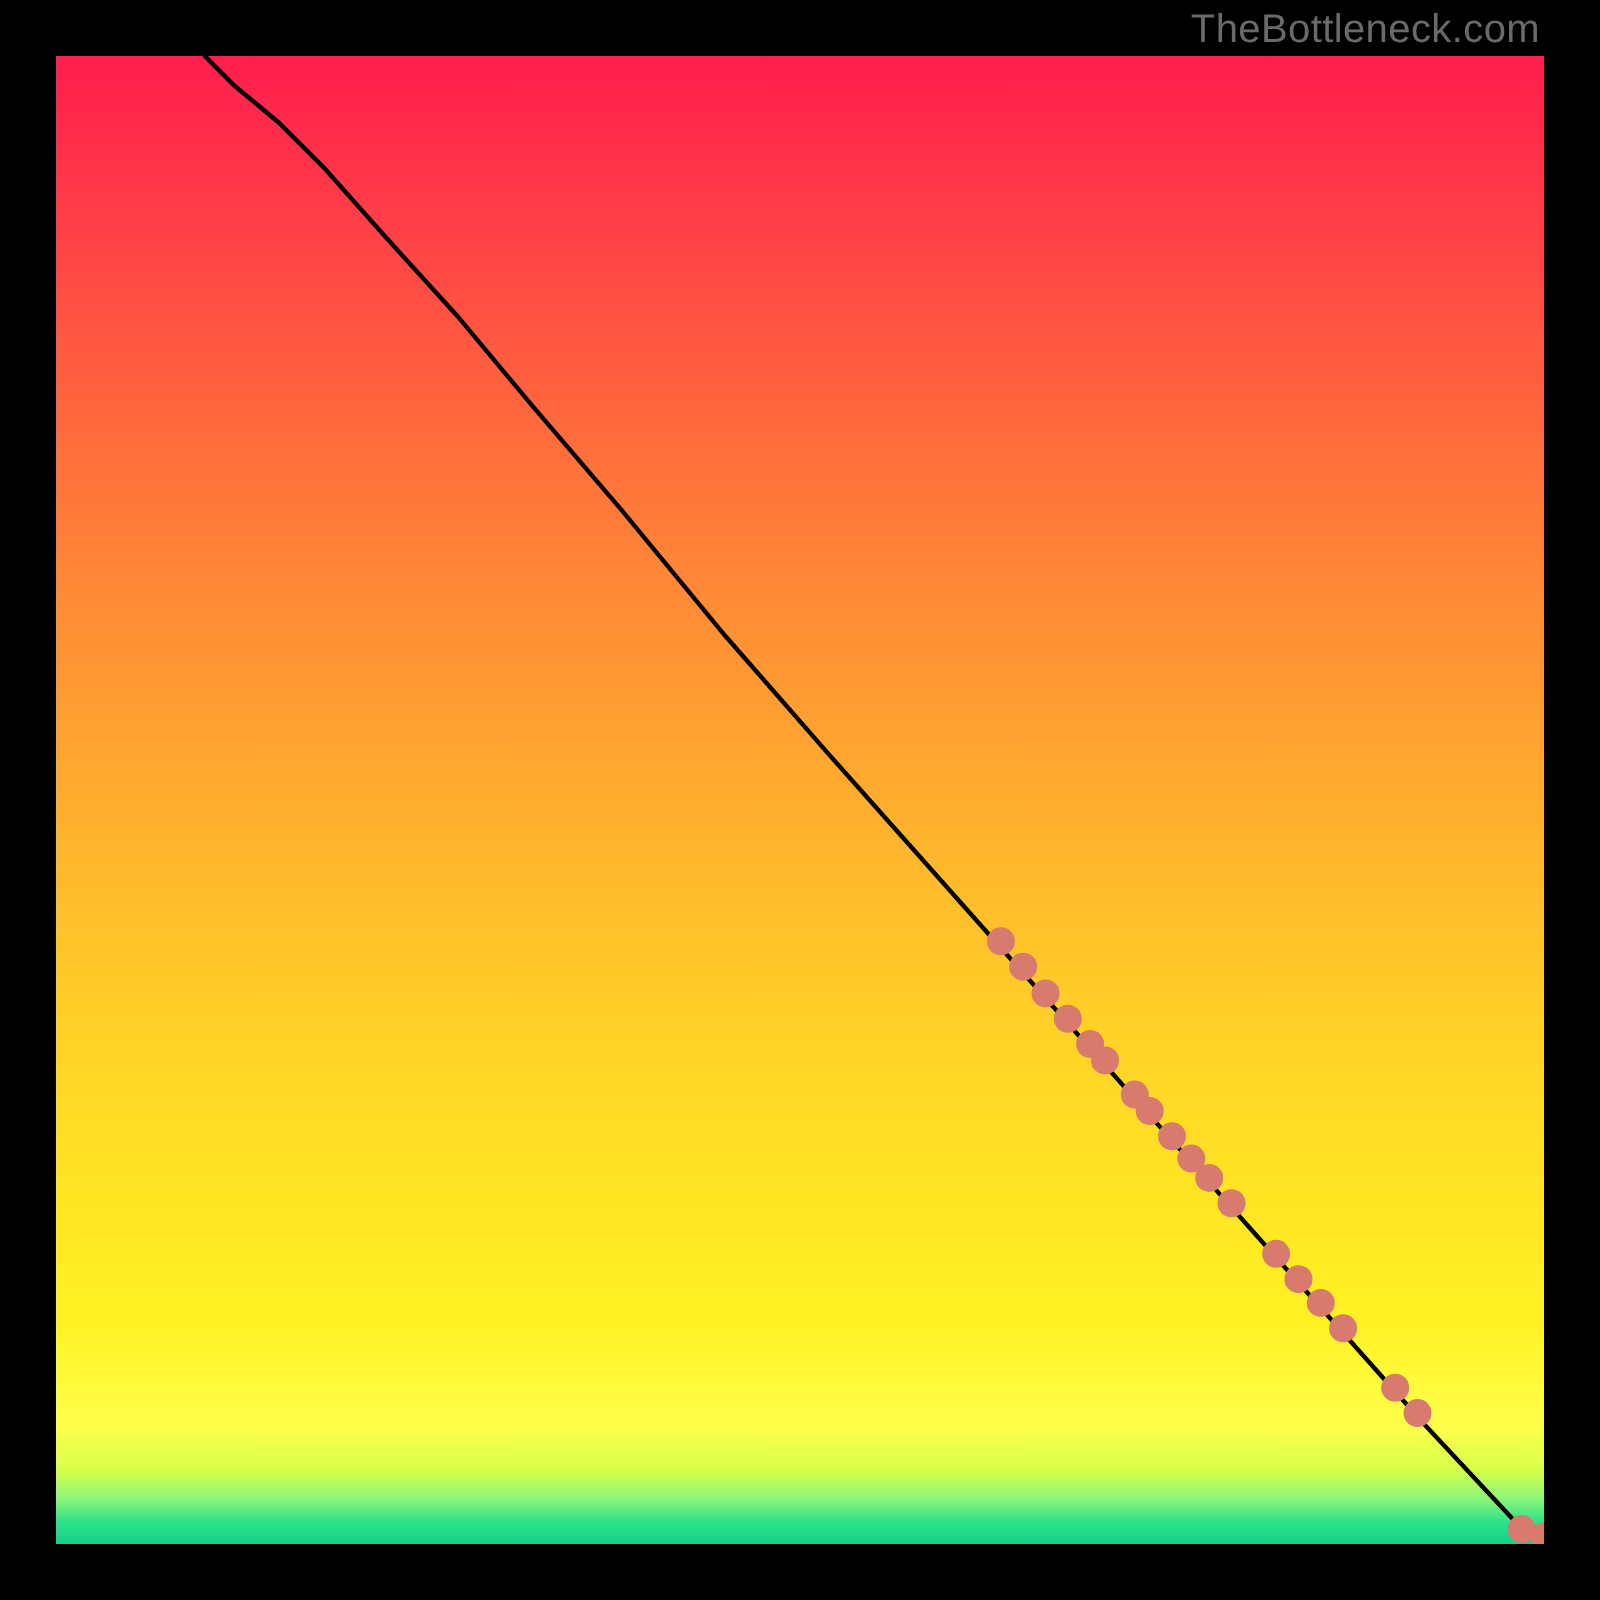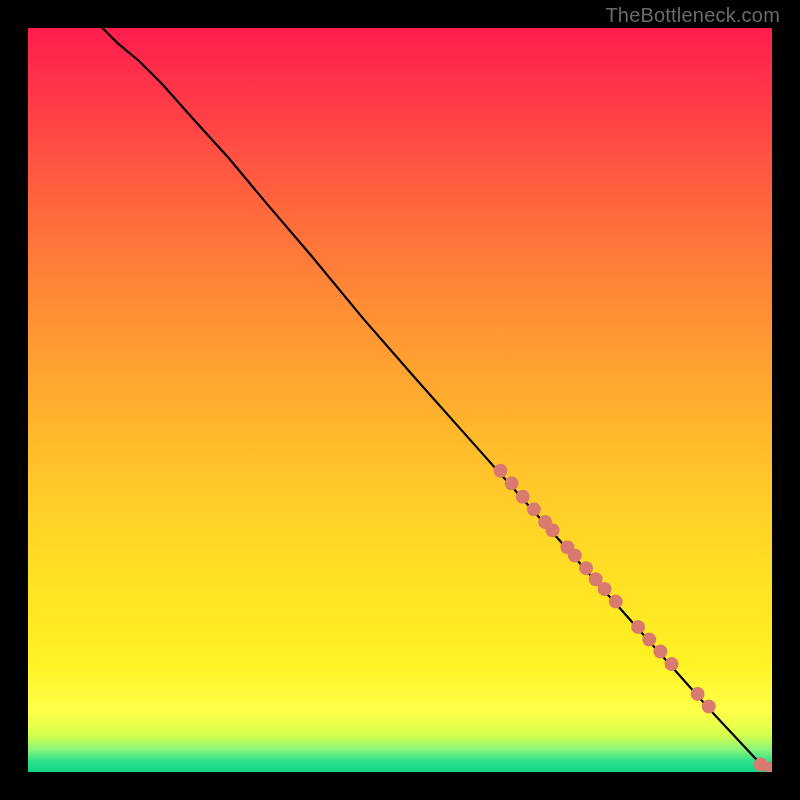--- a/index.html
+++ b/index.html
@@ -7,21 +7,21 @@
     width: 800px;
     height: 800px;
     background: #000;
     position: relative;
     font-family: Arial, Helvetica, sans-serif;
     overflow: hidden;
   }
   .watermark {
     position: absolute;
     top: 4px;
-    right: 20px;
+    right: 30px;
     color: #6a6a6a;
     font-size: 20px;
     font-weight: 500;
     z-index: 5;
     letter-spacing: 0.2px;
   }
   .plot {
     position: absolute;
     left: 28px;
     top: 28px;

